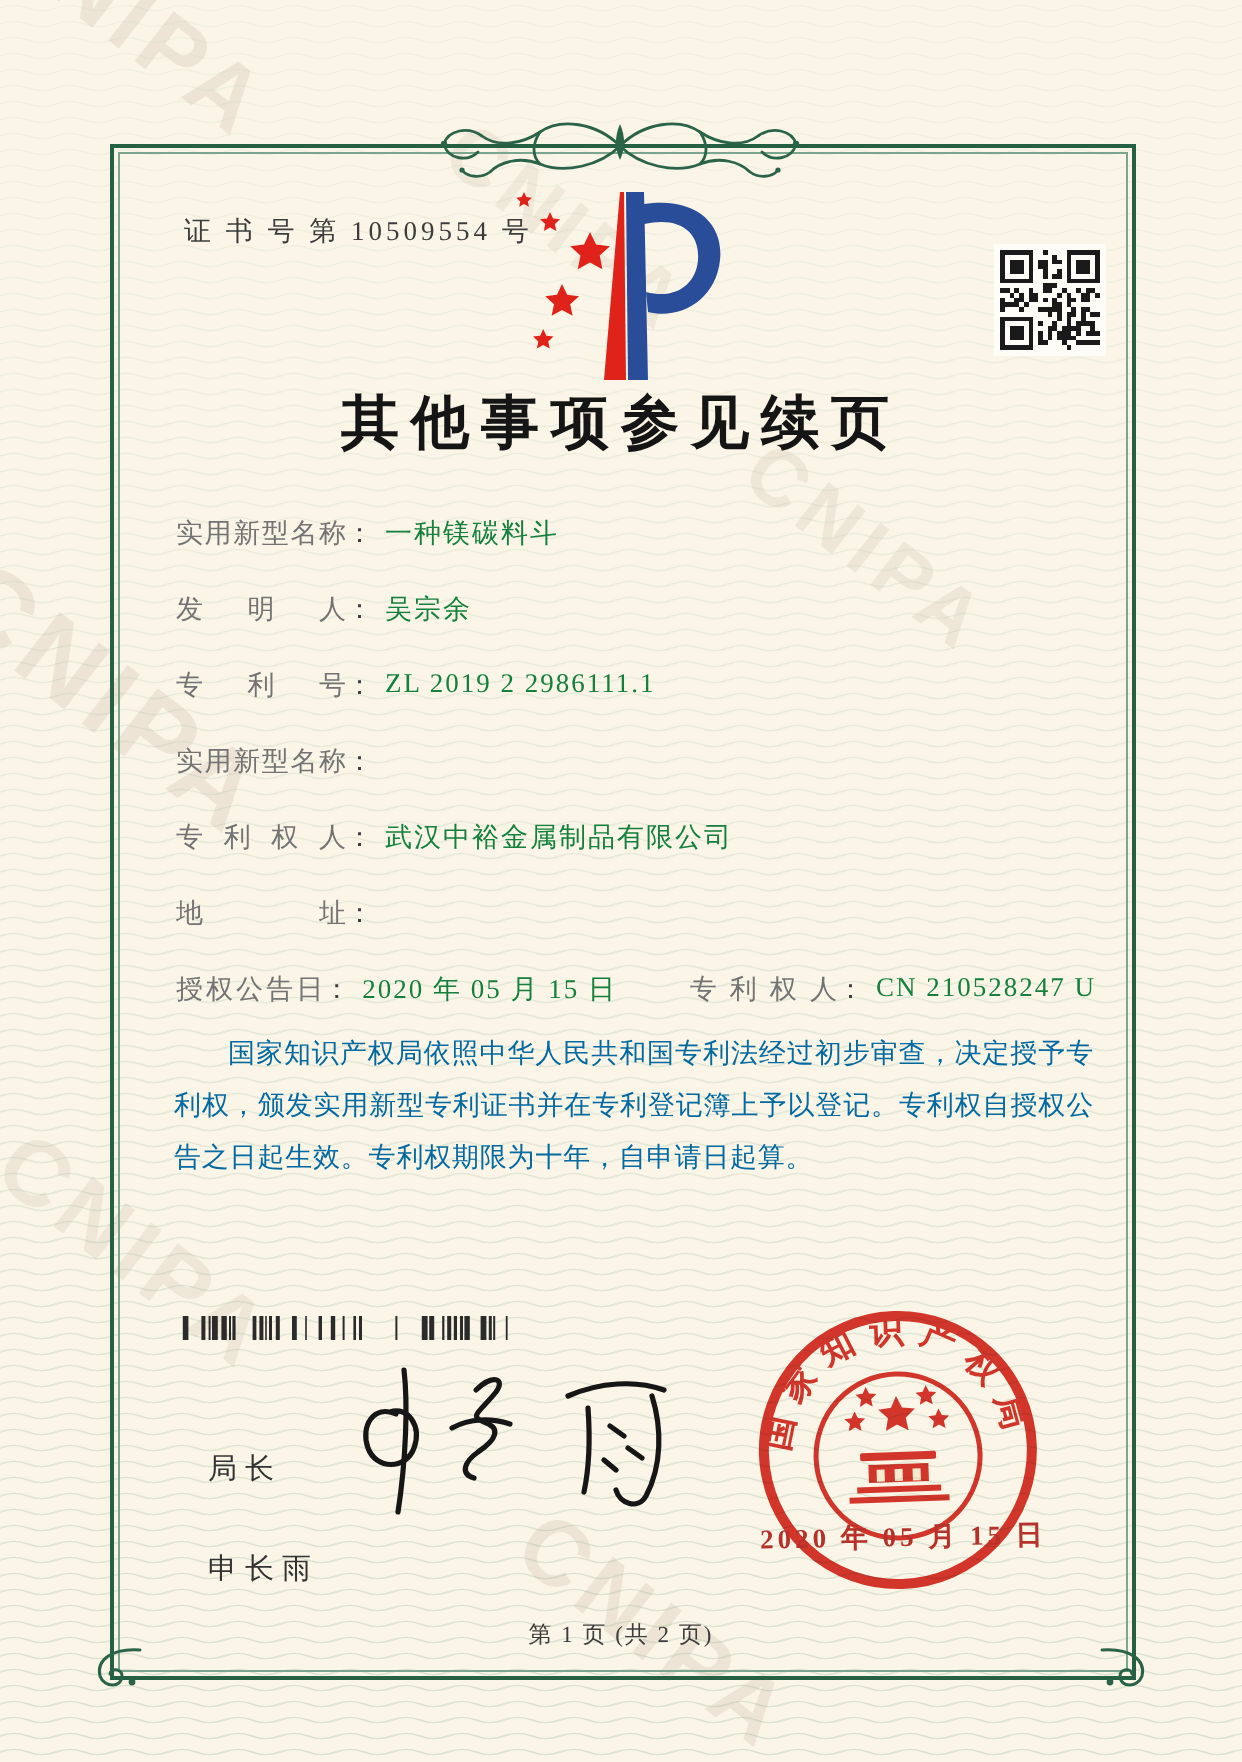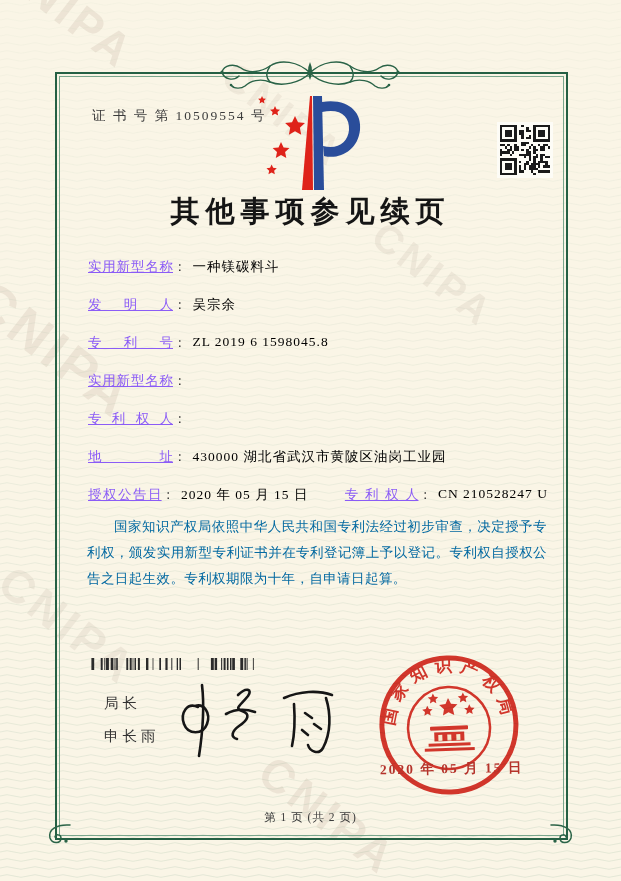--- a/index.html
+++ b/index.html
@@ -49,37 +49,36 @@
     position:absolute;left:0;top:192px;width:621px;
     text-align:center;font-size:29px;font-weight:bold;color:#151515;
     letter-spacing:6px;
   }
   
   .fields{position:absolute;left:88px;top:258px;width:460px;font-size:13.5px;}
   .frow{height:38px;display:flex;align-items:flex-start;white-space:nowrap;}
   .flabel{
     display:inline-block;width:85px;
     text-align:justify;text-align-last:justify;
-    color:#8b5cf6;
-    text-decoration:underline;
+    color:#737373;
   }
   .fcolon{margin-right:6px;}
-  .fvalue{letter-spacing:1px;color:#000000;}
+  .fvalue{letter-spacing:1px;color:#15803d;}
   .gap2{display:inline-block;width:42px;}
   
   .body-text{
     position:absolute;left:87px;top:514px;width:460px;
     font-size:13.5px;line-height:1.92;text-align:justify;color:#0369a1;
     letter-spacing:0.4px;
   }
   .body-text p{margin:0;text-indent:2em;}
   
   .barcode{position:absolute;left:88px;top:658px;width:168px;height:12px;}
   .signer{position:absolute;left:104px;top:694px;font-size:14.5px;letter-spacing:4px;color:#333;}
-  .signer div{margin-bottom:14px;}
+  .signer div{margin-bottom:14px;margin-top:31px;}
   .signature{position:absolute;left:168px;top:680px;}
   .seal{position:absolute;left:360px;top:648px;width:178px;height:158px;opacity:.93;mix-blend-mode:multiply;transform:rotate(-2deg);}
   .seal-date{
     position:absolute;left:380px;top:760px;
     font-size:13.5px;color:#b5322a;letter-spacing:2px;font-weight:bold;
     transform:rotate(-1deg);
   }
   .page-info{
     position:absolute;left:0;top:810px;width:621px;text-align:center;
     font-size:11.5px;letter-spacing:1px;color:#3c3c3c;
@@ -398,34 +397,34 @@
     <span class="fvalue">一种镁碳料斗</span>
   </div>
   <div class="frow">
     <span class="flabel">发明人</span>
       <span class="fcolon">：</span>
     <span class="fvalue">吴宗余</span>
   </div>
   <div class="frow">
     <span class="flabel">专利号</span>
       <span class="fcolon">：</span>
-    <span class="fvalue">ZL 2019 6 1598045.8</span>
+    <span class="fvalue">ZL 2019 2 2986111.1</span>
   </div>
   <div class="frow">
     <span class="flabel">实用新型名称</span>
       <span class="fcolon">：</span>
   </div>
   <div class="frow">
     <span class="flabel">专利权人</span>
       <span class="fcolon">：</span>
+    <span class="fvalue">武汉中裕金属制品有限公司</span>
   </div>
   <div class="frow">
     <span class="flabel">地址</span>
       <span class="fcolon">：</span>
-    <span class="fvalue">430000 湖北省武汉市黄陂区油岗工业园</span>
   </div>
   <div class="frow">
     <span class="flabel">授权公告日</span>
       <span class="fcolon">：</span>
     <span class="fvalue">2020 年 05 月 15 日</span>
     <span class="gap2"></span>
     <span class="flabel">专利权人</span>
       <span class="fcolon">：</span>
     <span class="fvalue">CN 210528247 U</span>
   </div>

